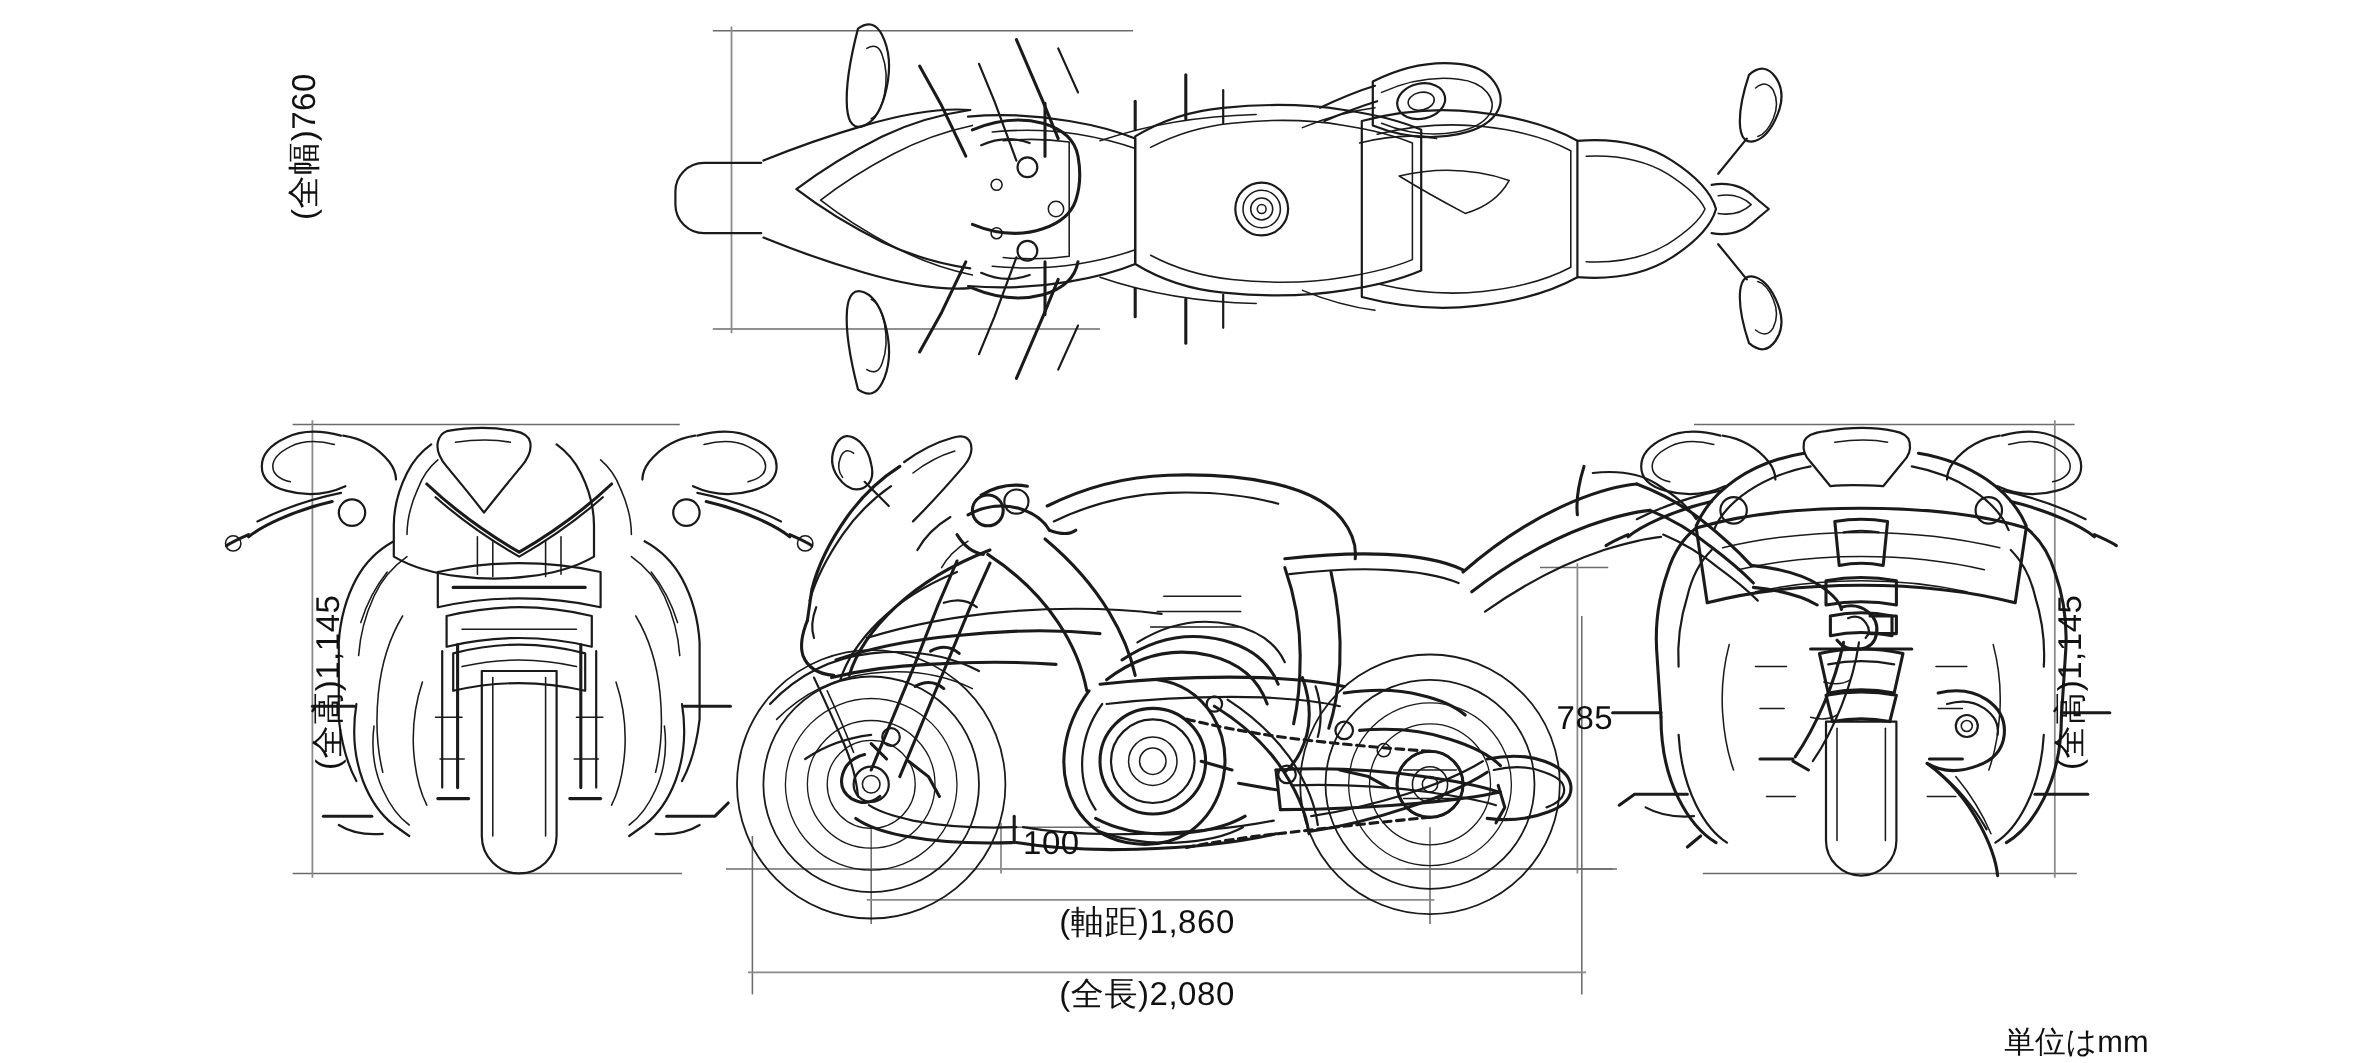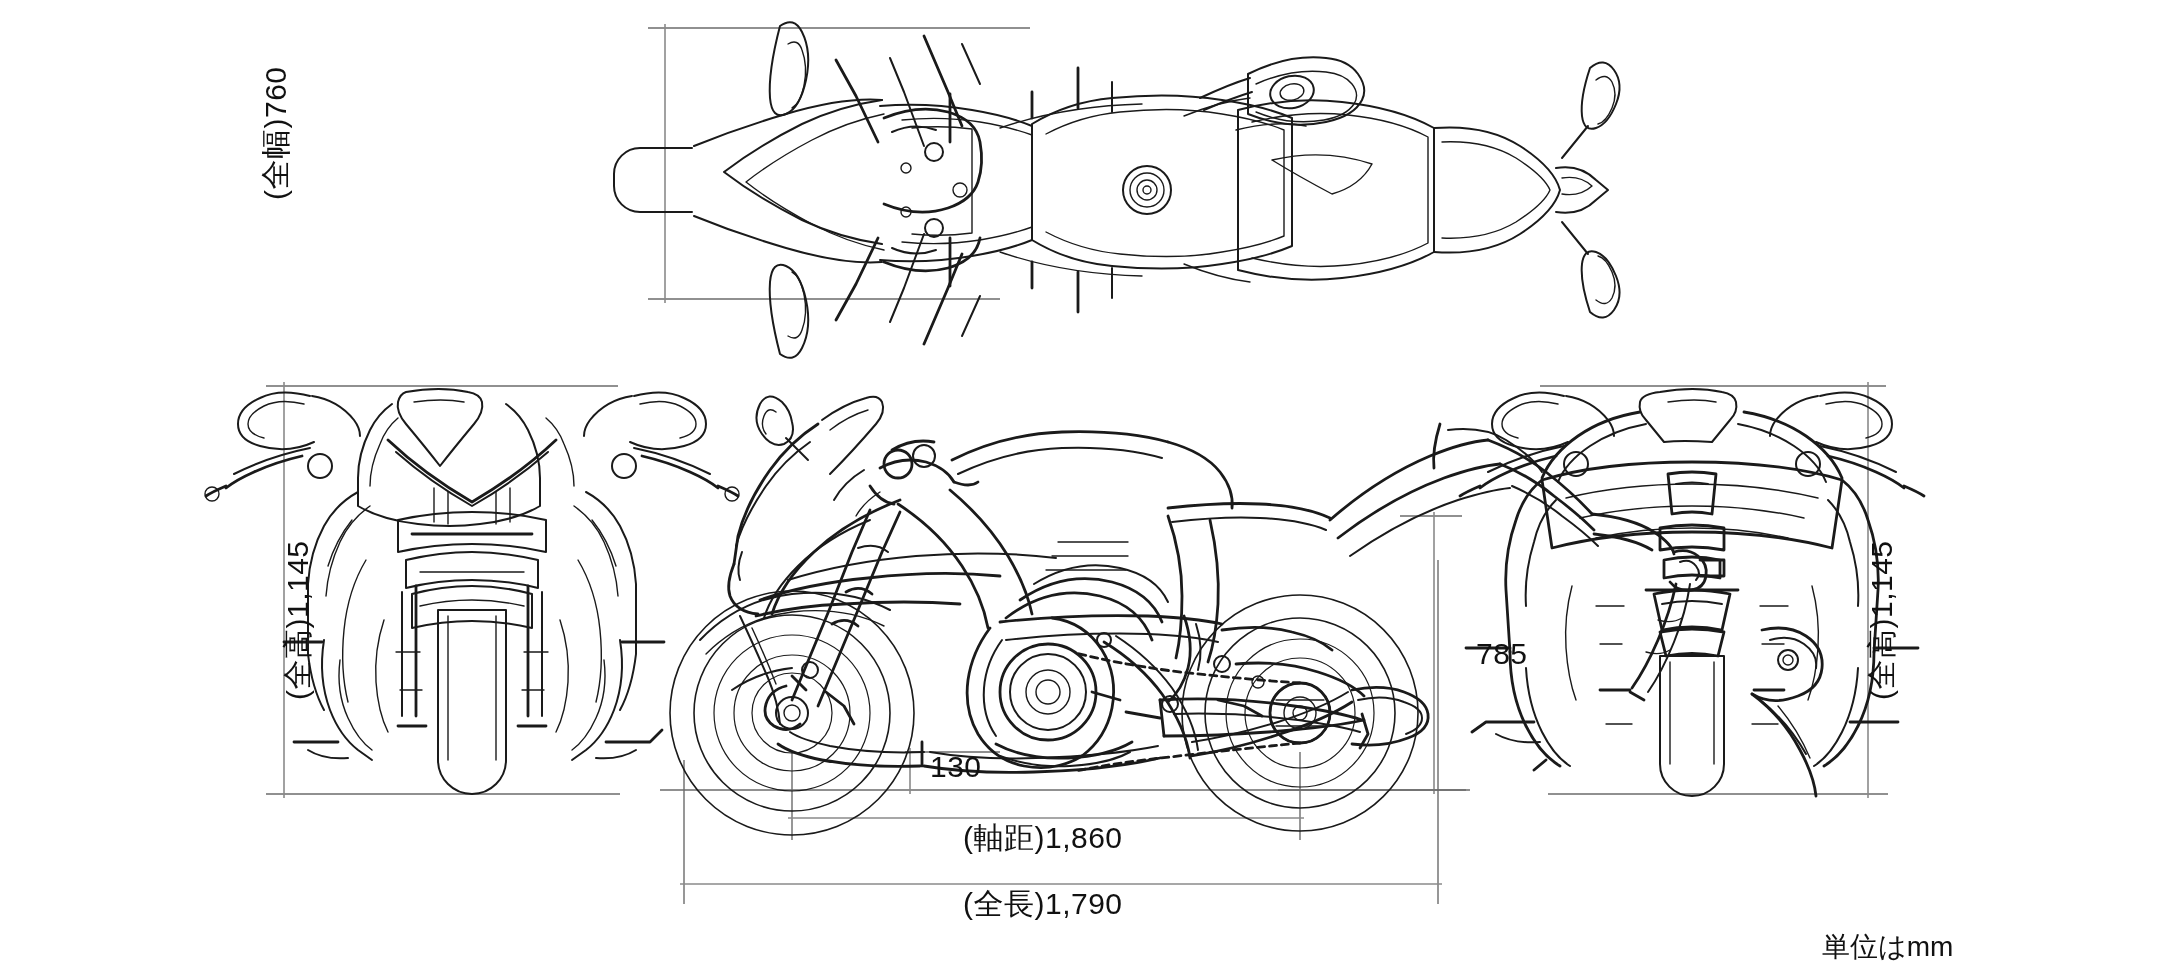--- a/index.html
+++ b/index.html
@@ -506,23 +506,23 @@
       <path class="ln-t" d="M1606 724 h26"></path>
       <path class="ln-t" d="M1752 724 h26"></path>
     </g>
   </g>
 </svg>
 
 <span class="dim-text vert" style="left:256px;top:200px;">(全幅)760</span>
 
 <span class="dim-text vert" style="left:278px;top:700px;">(全高)1,145</span>
 
-<span class="dim-text" style="left:1476px;top:637px;">785</span>
-
-<span class="dim-text" style="left:930px;top:750px;">130</span>
+<span class="dim-text" style="left:1415px;top:637px;">785</span>
+
+<span class="dim-text" style="left:930px;top:750px;">100</span>
 
 <span class="dim-text" style="left:963px;top:818px;">(軸距)1,860</span>
 
-<span class="dim-text" style="left:963px;top:884px;">(全長)1,790</span>
+<span class="dim-text" style="left:963px;top:884px;">(全長)2,080</span>
 
 <span class="dim-text vert" style="left:1862px;top:700px;">(全高)1,145</span>
 
 <span class="unit-note" style="left:1822px;top:928px;">単位はmm</span>
 
 </body></html>

